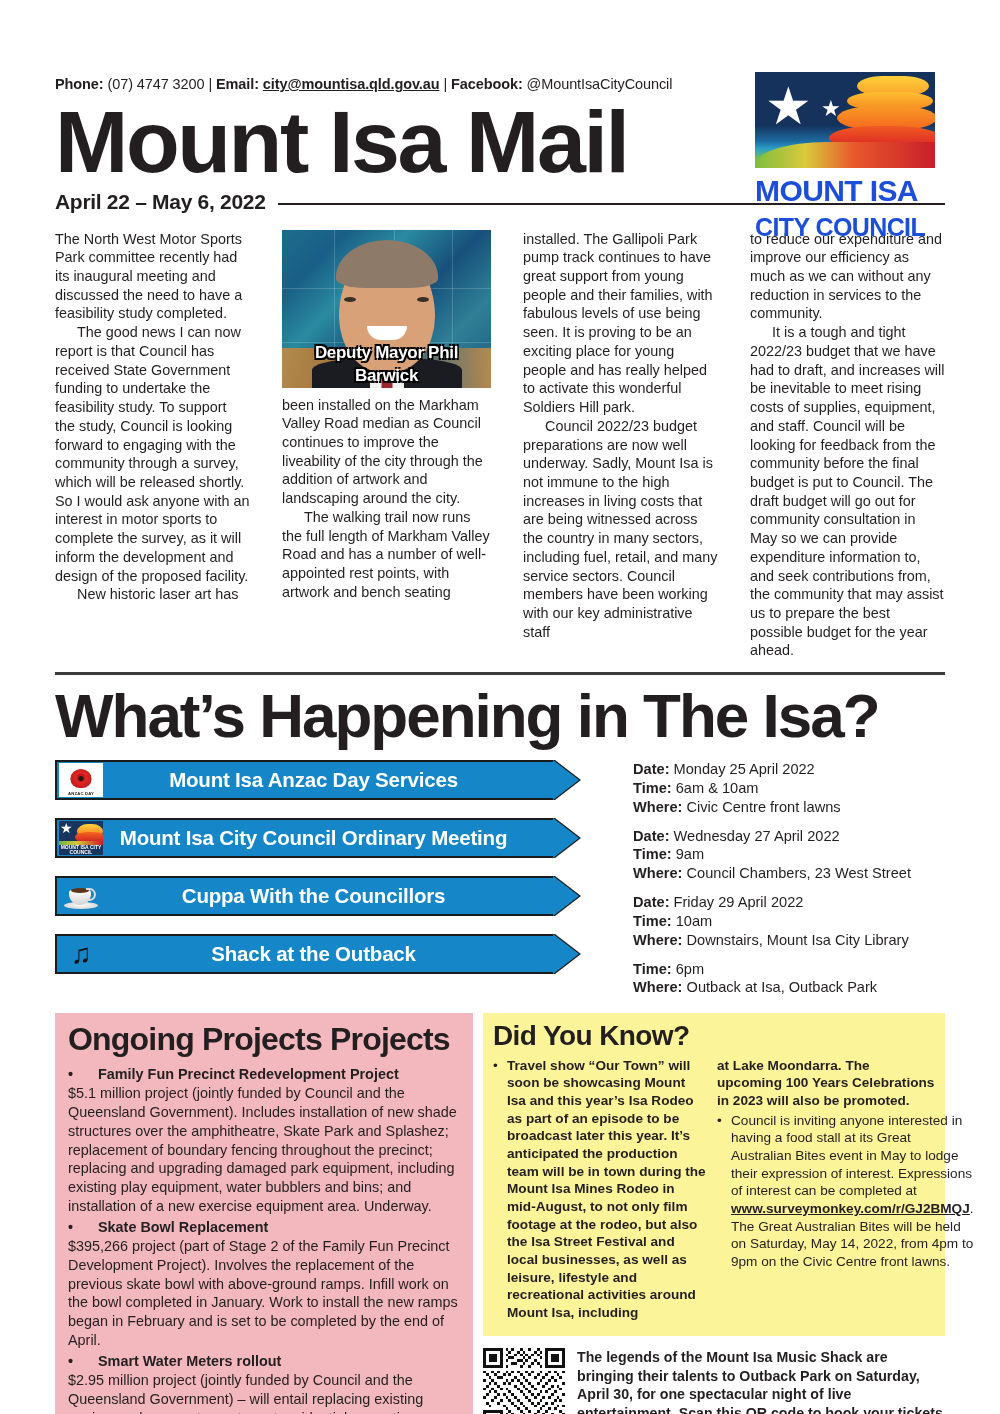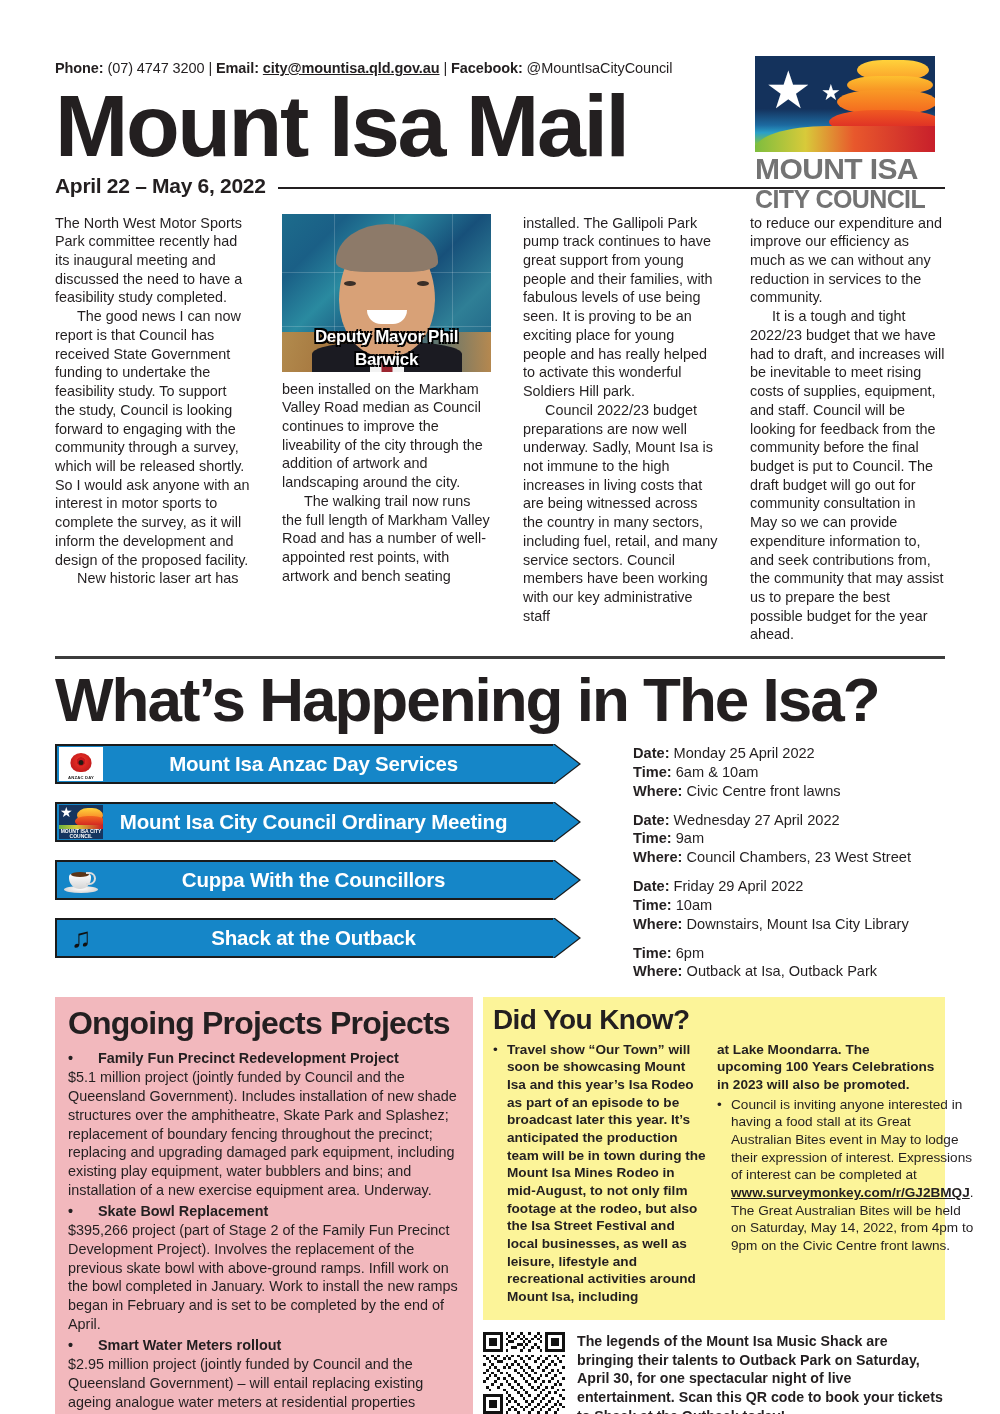--- a/index.html
+++ b/index.html
@@ -2,21 +2,21 @@
 <html><head>
 <meta charset="utf-8">
 <style>
   html,body{margin:0;padding:0;background:#ffffff;}
   body{
     width:1000px;height:1414px;
     font-family:"Liberation Sans", sans-serif;
     color:#231f20;
     -webkit-font-smoothing:antialiased;
   }
-  .page{position:relative;width:1000px;height:1414px;box-sizing:border-box;padding:0 55px;}
+  .page{position:relative;width:1000px;height:1414px;box-sizing:border-box;padding:16px 55px;}
 
   
   .masthead{position:relative;padding-top:60px;}
   .contactbar{font-size:14.5px;letter-spacing:-0.1px;white-space:nowrap;}
   .contactbar b{font-weight:bold;}
   .contactbar .ul{text-decoration:underline;}
   .bigtitle{
     font-size:88px;line-height:0.95;font-weight:bold;letter-spacing:-2.4px;
     margin-top:8px;
   }
@@ -29,21 +29,21 @@
   .logo .mark{position:relative;width:180px;height:96px;background:#16355f;overflow:hidden;}
   .logo .mark .sky{position:absolute;inset:0;background:linear-gradient(#14325c 0%,#14325c 55%,#1d6aa0 72%,#2aa0c8 80%,#7fc241 92%,#3f9c3a 100%);}
   .logo .mark .star1{position:absolute;left:10px;top:8px;font-size:52px;color:#fff;line-height:1;}
   .logo .mark .star2{position:absolute;left:66px;top:26px;font-size:22px;color:#fff;line-height:1;}
   .logo .mark .ground{position:absolute;left:0;bottom:0;width:100%;height:26px;background:linear-gradient(90deg,#7dbd3e,#d8ca3a 28%,#e8582c 55%,#c81f2b);border-top-left-radius:40% 90%;}
   .logo .mark .r1{position:absolute;right:6px;top:4px;width:72px;height:20px;background:linear-gradient(#ffd23b,#fba12a);border-radius:50%/70%;}
   .logo .mark .r2{position:absolute;right:2px;top:20px;width:86px;height:18px;background:linear-gradient(#fdc02f,#f78a22);border-radius:50%/70%;}
   .logo .mark .r3{position:absolute;right:-2px;top:34px;width:100px;height:24px;background:linear-gradient(#f99a25,#f4671f);border-radius:50%/65%;}
   .logo .mark .r4{position:absolute;right:-6px;top:54px;width:112px;height:24px;background:linear-gradient(#f05a22,#d81f26);border-radius:50%/60%;}
   .logo .mark .r5{position:absolute;right:-8px;top:72px;width:120px;height:26px;background:linear-gradient(#e02a27,#bb1320);border-radius:45%/55%;}
-  .logo .ltext{color:#737373;font-weight:bold;letter-spacing:-0.6px;line-height:0.96;margin-top:3px;}
+  .logo .ltext{color:#1d4ed8;font-weight:bold;letter-spacing:-0.6px;line-height:0.96;margin-top:9px;}
   .logo .l1{font-size:30px;}
   .logo .l2{font-size:25px;}
 
   
   .article{display:flex;gap:32px;margin-top:16px;}
   .col{width:209px;font-size:14.4px;line-height:1.30;text-align:left;}
   .col p{margin:0;}
   .col p.ind{text-indent:22px;}
   .photo{position:relative;width:209px;height:158px;margin-bottom:8px;overflow:hidden;
     background:linear-gradient(135deg,#1d6c8c 0%,#1a5f86 18%,#2a8aa0 35%,#17507a 55%,#2f7f96 75%,#1b5b80 100%);}

